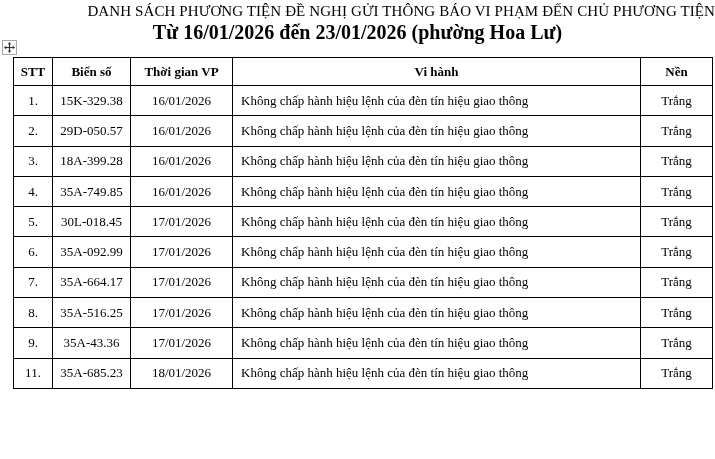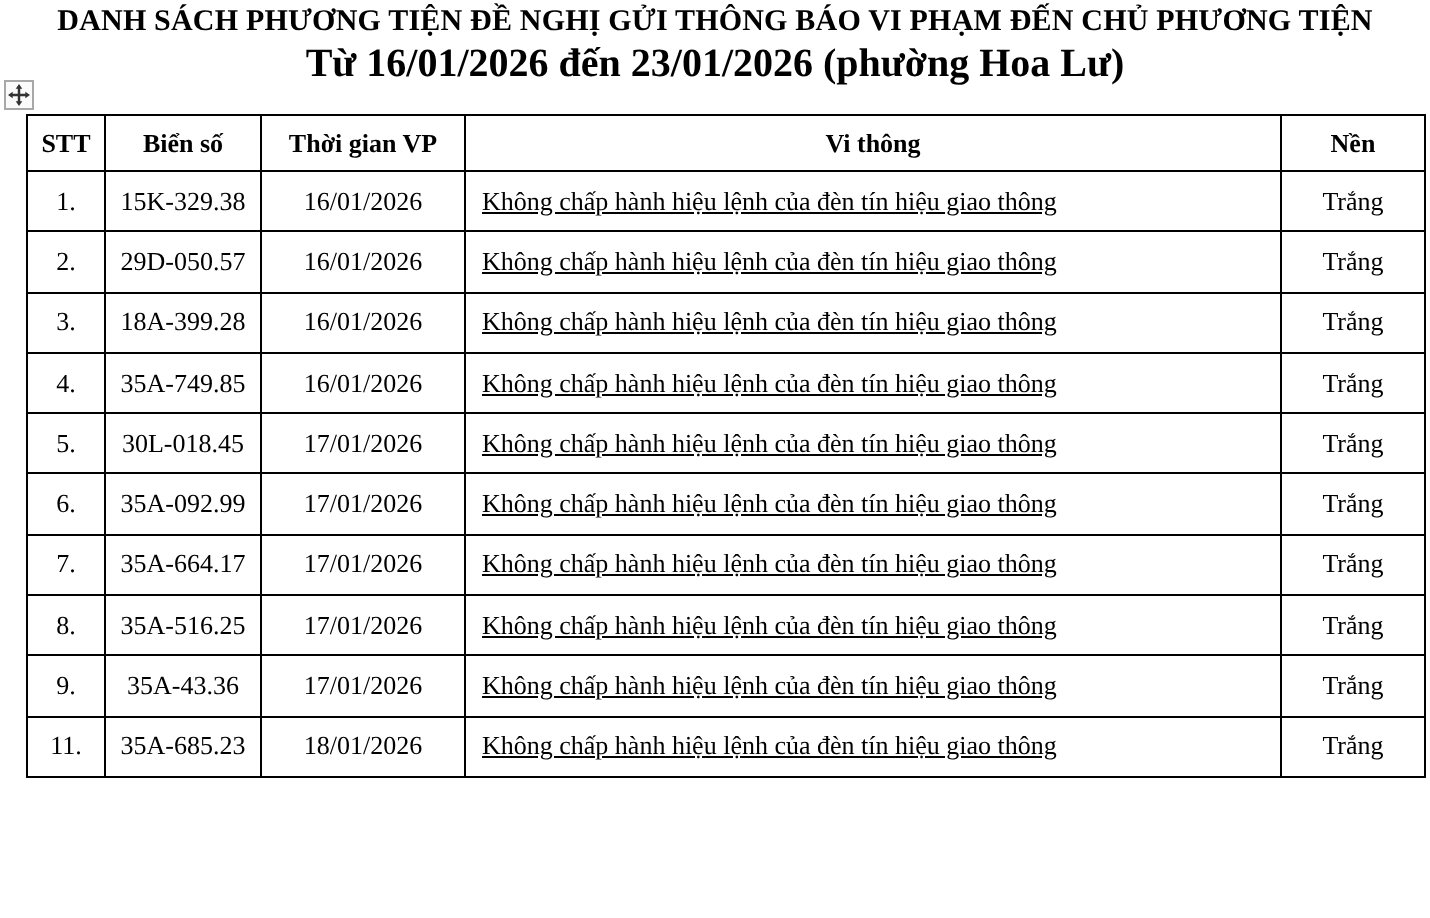--- a/index.html
+++ b/index.html
@@ -7,22 +7,22 @@
     width: 715px; height: 459px;
     background: #ffffff;
     font-family: "Liberation Serif", "DejaVu Serif", serif;
     color: #000;
     overflow: hidden;
     position: relative;
   }
   .title {
     position: absolute;
     top: 3px; left: 0; right: 0;
-    text-align: center;
-    font-weight: bold;
+    text-align: right;
+    font-weight: normal;
     font-size: 15px;
     letter-spacing: 0.1px;
     white-space: nowrap;
   }
   .subtitle {
     position: absolute;
     top: 21px; left: 0; right: 0;
     text-align: center;
     font-weight: bold;
     font-size: 20px;
@@ -62,21 +62,20 @@
   .col0 { width: 39px; }
   .col1 { width: 78px; }
   .col2 { width: 102px; }
   .col3 { width: 408px; }
   .col4 { width: 72px; }
   table.violations td.c3,
   table.violations th.left-pad-header { }
   table.violations td.c3 {
     text-align: left;
     padding-left: 8px;
-    text-decoration: underline;
   }
 </style>
 </head>
 <body>
 
 <div class="title">DANH SÁCH PHƯƠNG TIỆN ĐỀ NGHỊ GỬI THÔNG BÁO VI PHẠM ĐẾN CHỦ PHƯƠNG TIỆN</div>
 
 <div class="subtitle">Từ 16/01/2026 đến 23/01/2026 (phường Hoa Lư)</div>
 
 <div class="table-handle">
@@ -91,21 +90,21 @@
       <col class="col1">
       <col class="col2">
       <col class="col3">
       <col class="col4">
   </colgroup>
   <thead>
     <tr>
       <th>STT</th>
       <th>Biển số</th>
       <th>Thời gian VP</th>
-      <th>Vi thông</th>
+      <th>Vi hành</th>
       <th>Nền</th>
     </tr>
   </thead>
   <tbody>
       <tr>
         <td class="c0">1.</td>
         <td class="c1">15K-329.38</td>
         <td class="c2">16/01/2026</td>
         <td class="c3">Không chấp hành hiệu lệnh của đèn tín hiệu giao thông</td>
         <td class="c4">Trắng</td>

